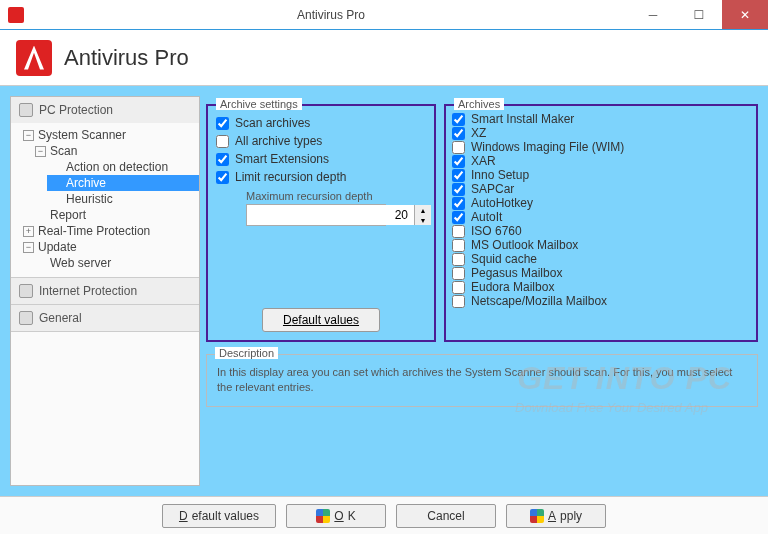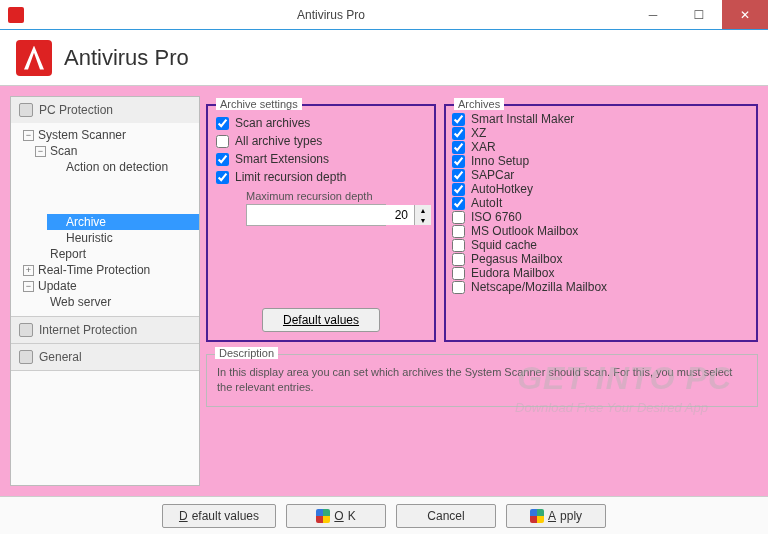--- a/index.html
+++ b/index.html
@@ -7,30 +7,30 @@
 .titlebar { height: 30px; background: #fff; border-bottom: 1px solid #3399dd; display: flex; align-items: center; }
 .titlebar-icon { width: 16px; height: 16px; margin: 0 8px; background: #d22; border-radius: 2px; }
 .titlebar-title { flex: 1; text-align: center; color: #444; }
 .winbtns { display: flex; height: 100%; }
 .winbtn { width: 46px; display: flex; align-items: center; justify-content: center; color: #555; }
 .winbtn.close { background: #c75050; color: #fff; }
 .header { height: 56px; background: #fff; display: flex; align-items: center; padding: 0 16px; border-bottom: 1px solid #ccc; }
 .logo { width: 36px; height: 36px; background: #d22; border-radius: 4px; margin-right: 12px; position: relative; }
 .logo::after { content: ''; position: absolute; left: 8px; top: 6px; width: 20px; height: 24px; background: #fff; clip-path: polygon(50% 0, 100% 100%, 80% 100%, 50% 30%, 20% 100%, 0 100%); }
 .header-title { font-size: 22px; color: #333; font-weight: 300; }
-.body { display: flex; height: 410px; padding: 10px; gap: 6px; background: #f9a8d4; }
+.body { display: flex; height: 410px; padding: 10px; gap: 6px; background: #7dd3fc; }
 .sidebar { width: 190px; border: 1px solid #bbb; background: #fafafa; display: flex; flex-direction: column; }
 .side-sec { border-bottom: 1px solid #ccc; }
 .side-head { display: flex; align-items: center; padding: 6px 8px; background: #eee; color: #555; gap: 6px; cursor: pointer; }
 .side-ico { width: 14px; height: 14px; border: 1px solid #999; border-radius: 2px; background: #ddd; }
 .tree { padding: 4px 0 6px 8px; color: #444; }
 .tree-row { display: flex; align-items: center; padding: 1px 4px; gap: 4px; cursor: pointer; }
 .tree-row.lvl1 { margin-left: 12px; }
 .tree-row.lvl2 { margin-left: 28px; }
-.tree-row.sel { background: #3399ff; color: #fff; margin-top: 39px; }
+.tree-row.sel { background: #3399ff; color: #fff; }
 .expander { width: 11px; height: 11px; border: 1px solid #999; display: flex; align-items: center; justify-content: center; font-size: 9px; color: #666; }
 .expander.none { border: none; }
 .main { flex: 1; display: flex; flex-direction: column; }
 .crumb-bar { background: #eee; border: 1px solid #bbb; padding: 8px 10px; display: flex; align-items: center; }
 .crumb-bar b { font-weight: bold; color: #333; font-size: 13px; }
 .help-box { margin-left: auto; display: flex; align-items: center; gap: 6px; color: #555; }
 .help-btn { width: 18px; height: 18px; border: 1px solid #aaa; background: #f5f5f5; display: flex; align-items: center; justify-content: center; border-radius: 2px; }
 .panels { display: flex; gap: 8px; padding: 8px 0; }
 .fieldset { border: 2px solid #4c1d95; padding: 8px; position: relative; }
 .fieldset .legend { position: absolute; top: -8px; left: 8px; background: #fff; padding: 0 4px; color: #555; font-size: 11px; }
@@ -180,20 +180,24 @@
         <div class="arch-list" id="arch-list">
             <label class="chk-row">
               <input type="checkbox" checked="" style="">
               <span>Smart Install Maker</span>
             </label>
             <label class="chk-row">
               <input type="checkbox" checked="" style="">
               <span>XZ</span>
             </label>
             <label class="chk-row">
+              <input type="checkbox" style="">
+              <span>Windows Imaging File (WIM)</span>
+            </label>
+            <label class="chk-row">
               <input type="checkbox" checked="" style="">
               <span>XAR</span>
             </label>
             <label class="chk-row">
               <input type="checkbox" checked="" style="">
               <span>Inno Setup</span>
             </label>
             <label class="chk-row">
               <input type="checkbox" checked="" style="">
               <span>SAPCar</span>

